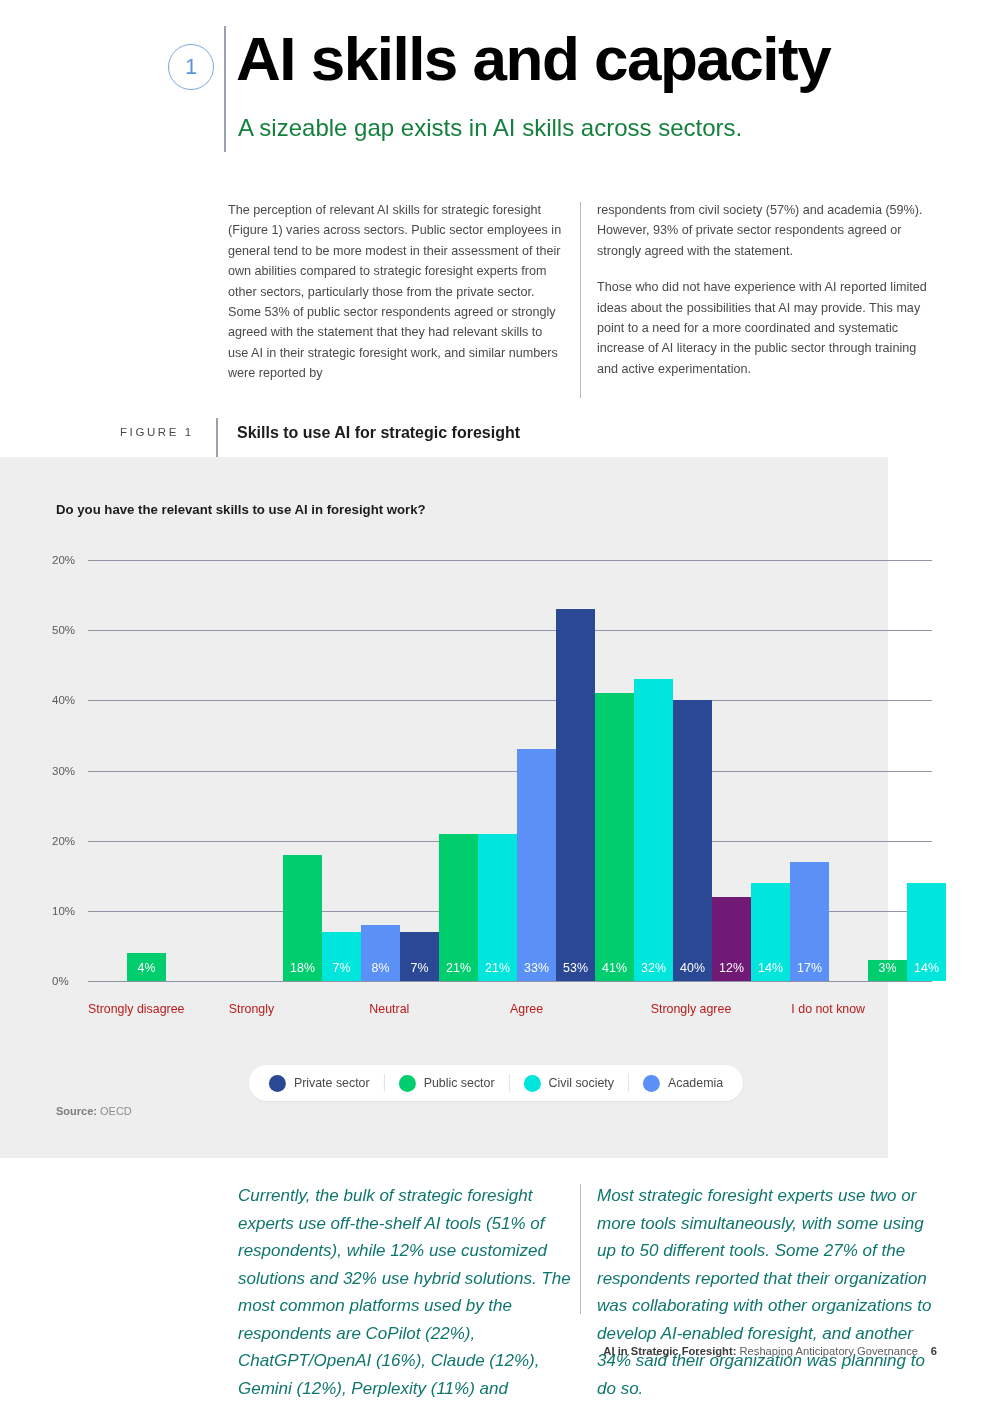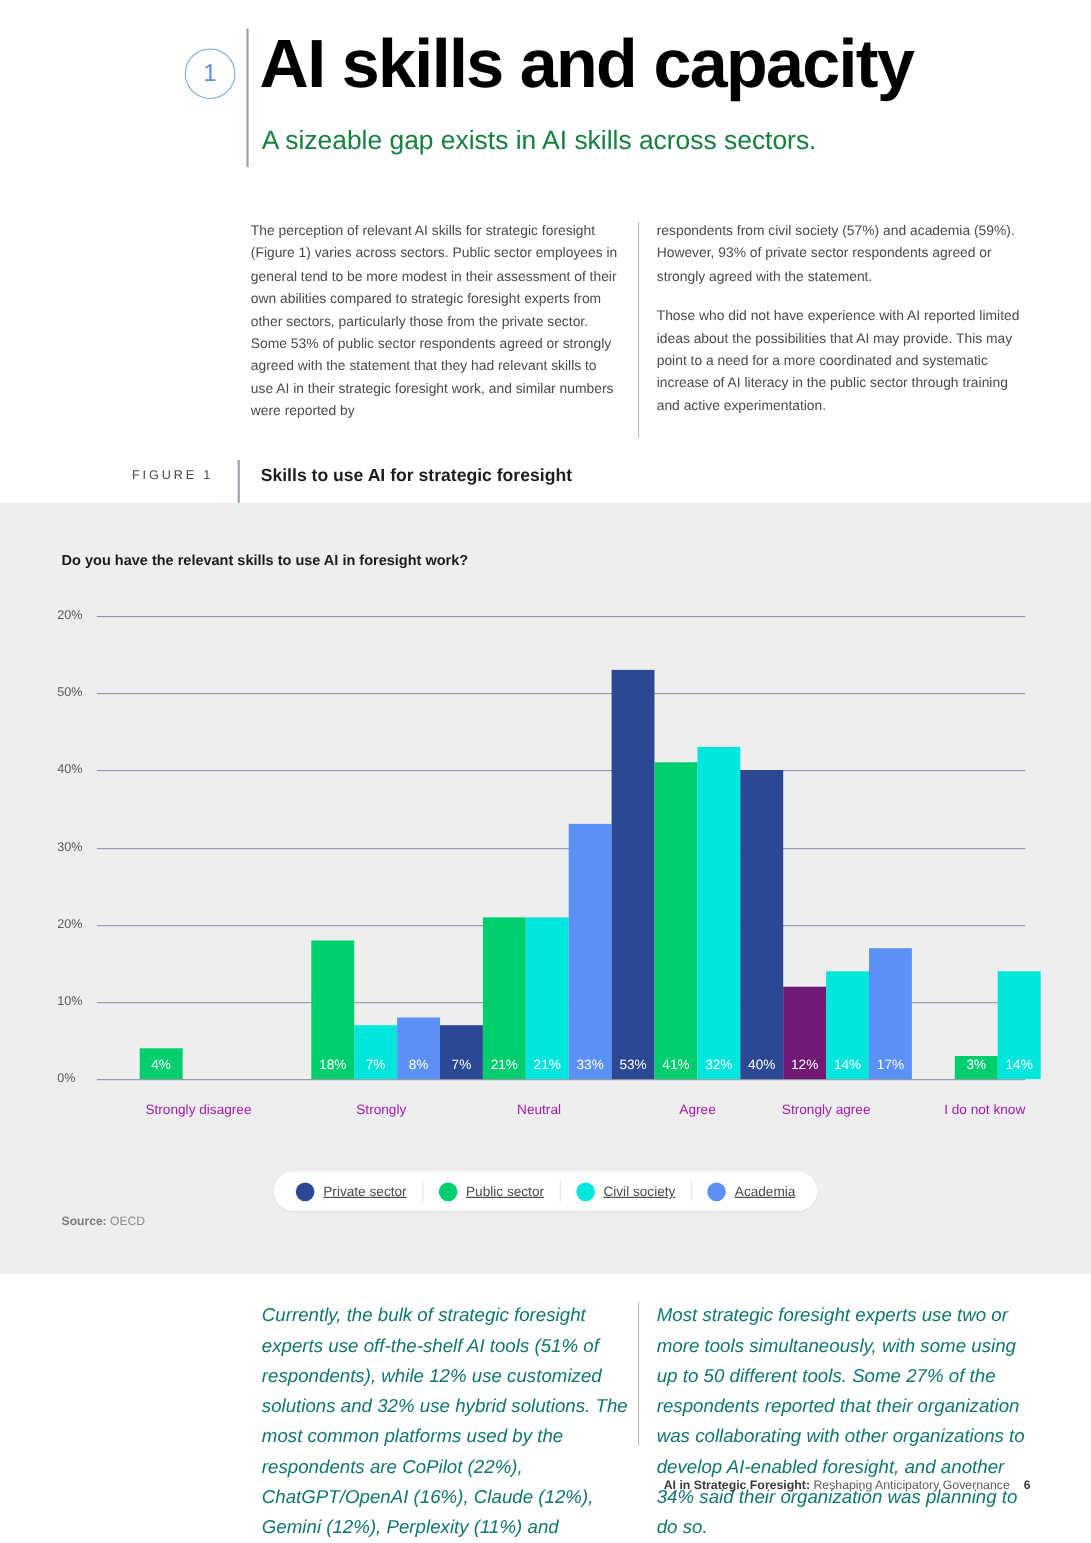--- a/index.html
+++ b/index.html
@@ -58,21 +58,21 @@
     width: 1.5px; height: 40px; background: #9aa3ad;
   }
   .fig-title {
     position: absolute; left: 237px; top: 2px;
     font-size: 16px; font-weight: 700; color: #1c1c1c;
   }
 
   
   .panel {
     position: absolute; left: 0; top: 457px;
-    width: 992px; height: 701px; background: #eeeeee;
+    width: 888px; height: 701px; background: #eeeeee;
   }
   .panel-question {
     position: absolute; left: 56px; top: 45px;
     font-size: 13.2px; font-weight: 700; color: #1c1c1c;
   }
   .source {
     position: absolute; left: 56px; top: 648px;
     font-size: 11px; color: #8d8d8d;
   }
   .source b { font-weight: 700; color: #7e7e7e; }
@@ -107,30 +107,29 @@
   .bar-val {
     position: absolute; bottom: 6px; left: 0; width: 100%;
     text-align: center; color: #ffffff; font-size: 12.4px; font-weight: 400;
     white-space: nowrap;
   }
   .xlabels {
     position: absolute; left: 88px; top: 545px; width: 844px;
     display: flex;
   }
   .xlabel {
-    flex: 1 1 0; text-align: right; font-size: 12.4px; color: #a21caf;
+    flex: 1 1 0; text-align: left; font-size: 12.4px; color: #b91c1c;
   }
 
   
   .legend {
     position: absolute; left: 50%; top: 608px; transform: translateX(-50%);
     background: #ffffff; border-radius: 22px;
     padding: 9px 20px; display: flex; align-items: center; gap: 14px;
     box-shadow: 0 1px 2px rgba(0,0,0,0.06);
-    text-decoration: underline;
   }
   .legend-item { display: flex; align-items: center; gap: 8px; }
   .legend-dot { width: 17px; height: 17px; border-radius: 50%; display: block; }
   .legend-text { font-size: 12.4px; color: #4a4a4a; white-space: nowrap; }
   .legend-sep { width: 1px; height: 18px; background: #e2e2e2; }
 
   
   .bottom { position: absolute; left: 0; top: 1182px; width: 992px; }
   .bcol { position: absolute; top: 0; width: 338px; font-size: 17px; line-height: 1.62; color: #0f766e; font-style: italic; }
   .bcol-left  { left: 238px; }

